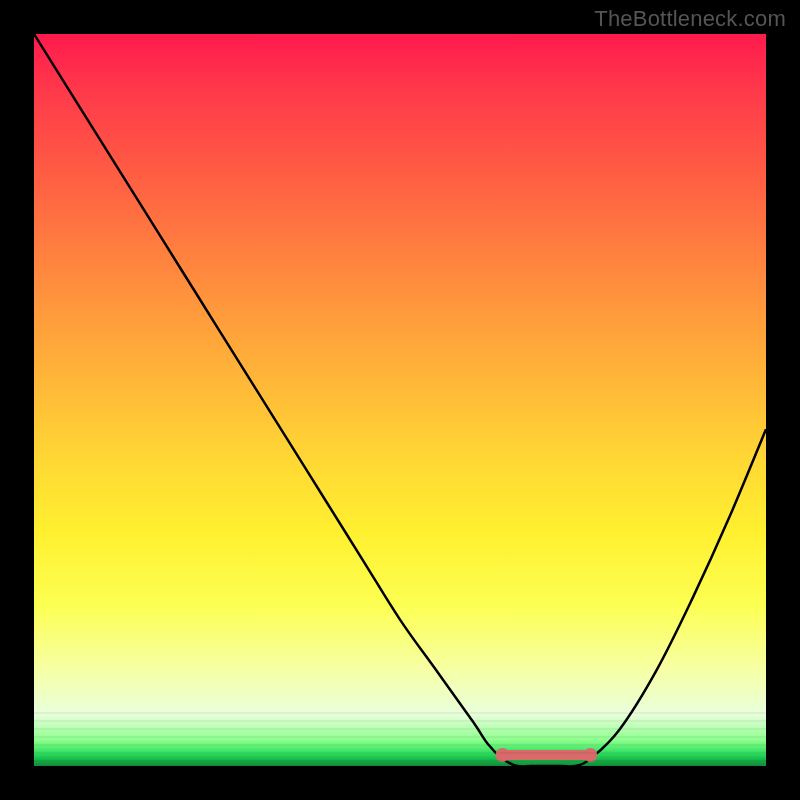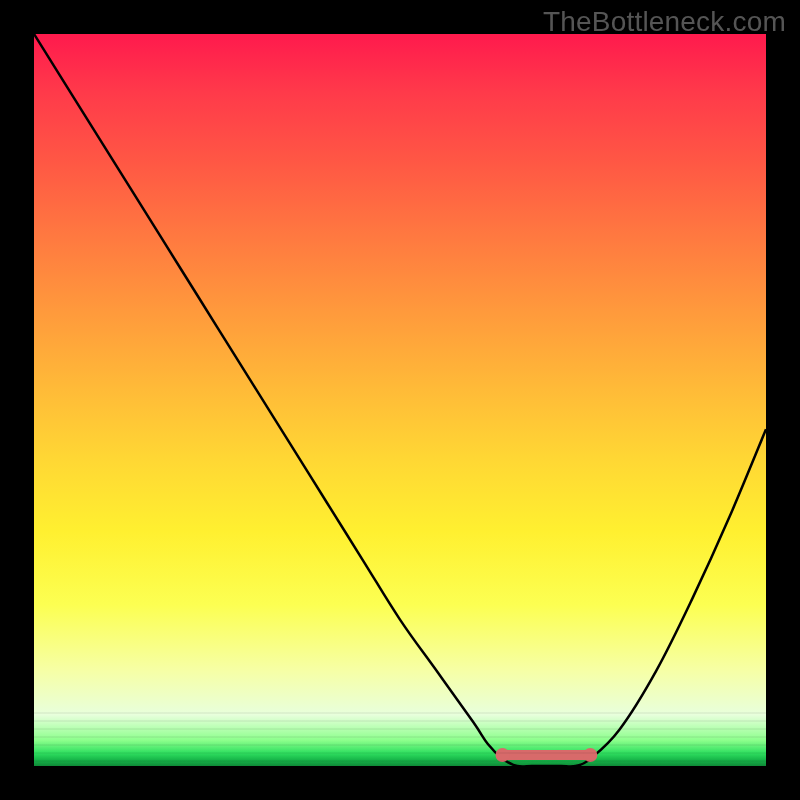--- a/index.html
+++ b/index.html
@@ -9,21 +9,21 @@
     background: #000;
     position: relative;
     font-family: Arial, sans-serif;
     overflow: hidden;
   }
   .watermark {
     position: absolute;
     top: 6px;
     right: 14px;
     color: #555;
-    font-size: 28px;
+    font-size: 22px;
     font-weight: 500;
     z-index: 10;
     letter-spacing: 0.2px;
   }
   .plot-area {
     position: absolute;
     left: 34px;
     top: 34px;
     width: 732px;
     height: 732px;

